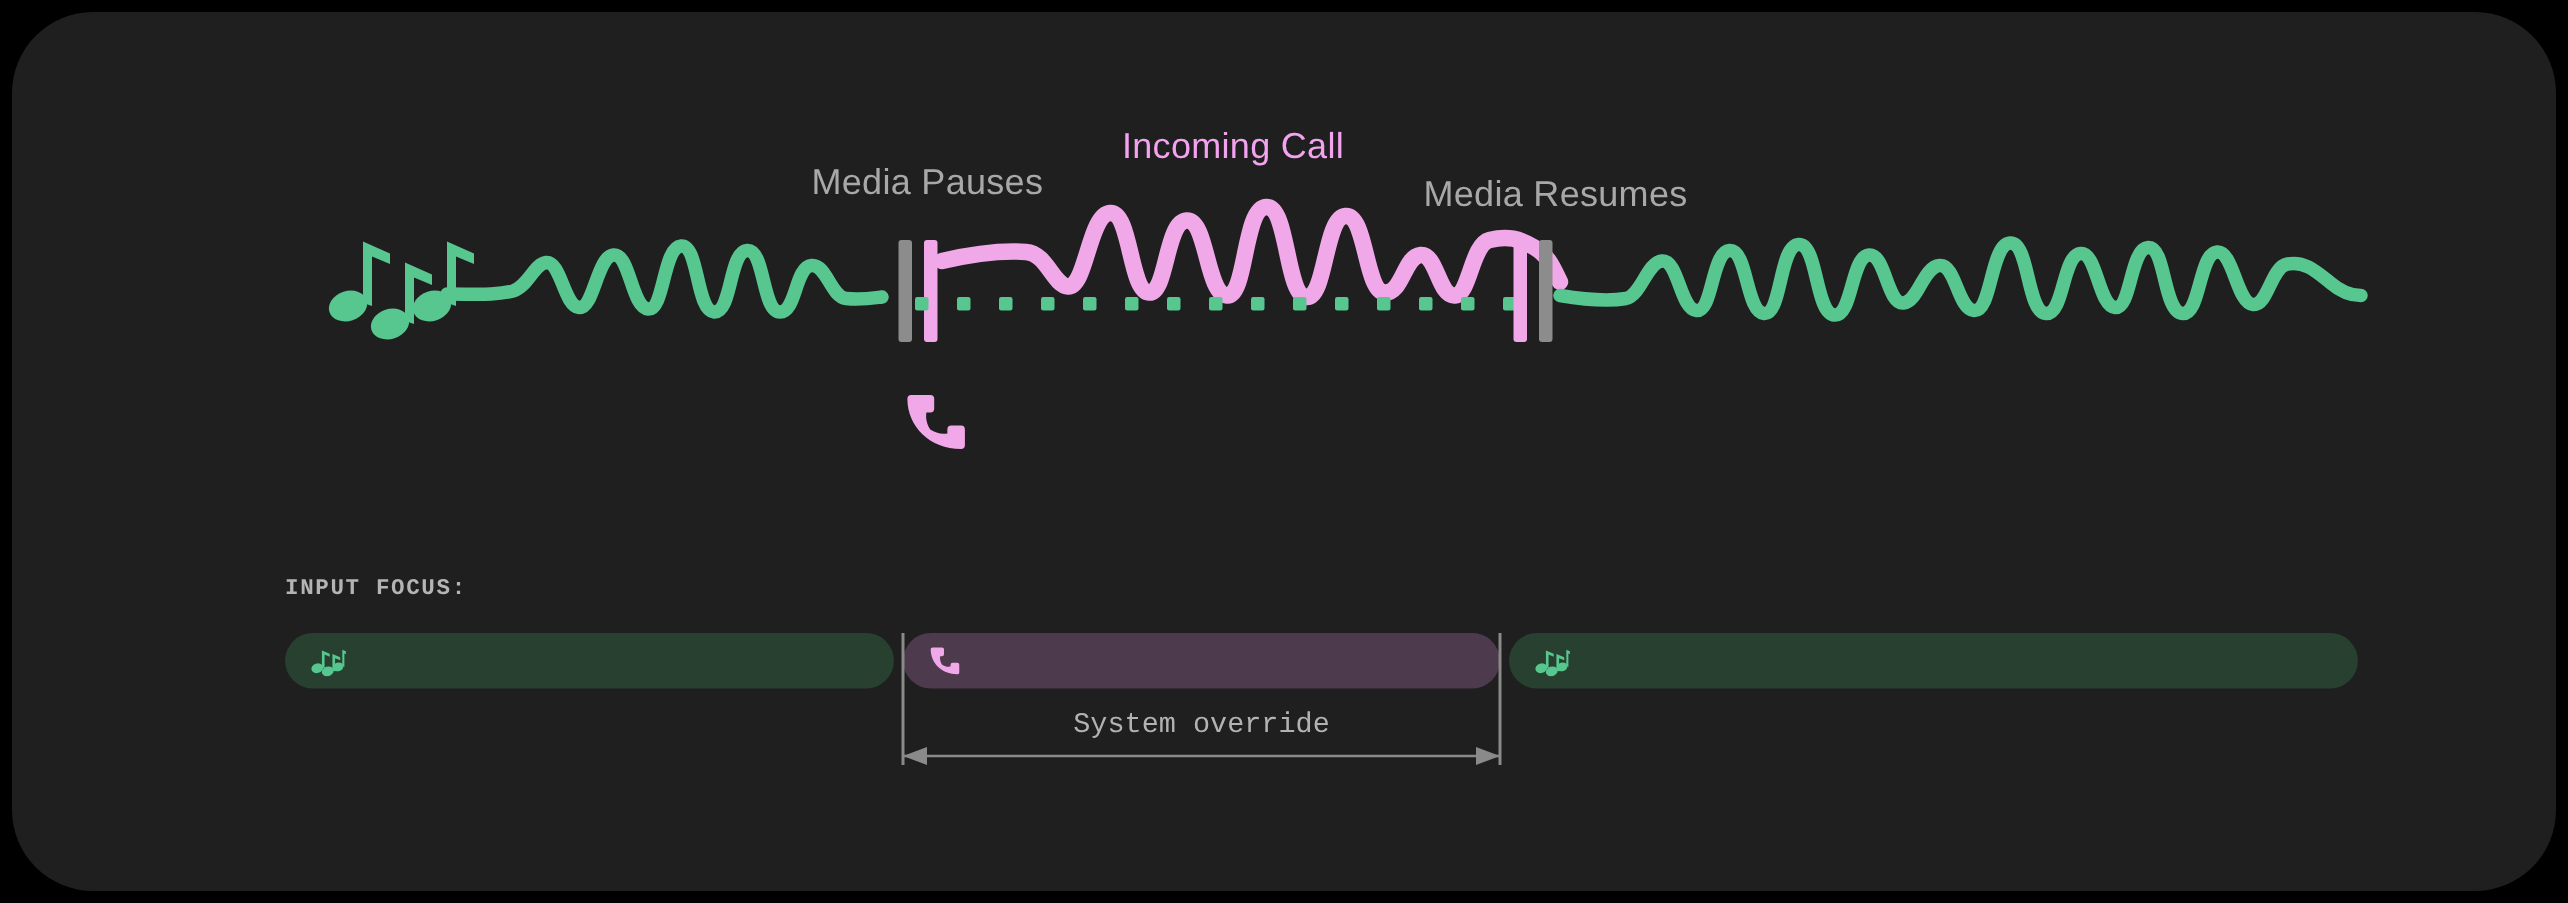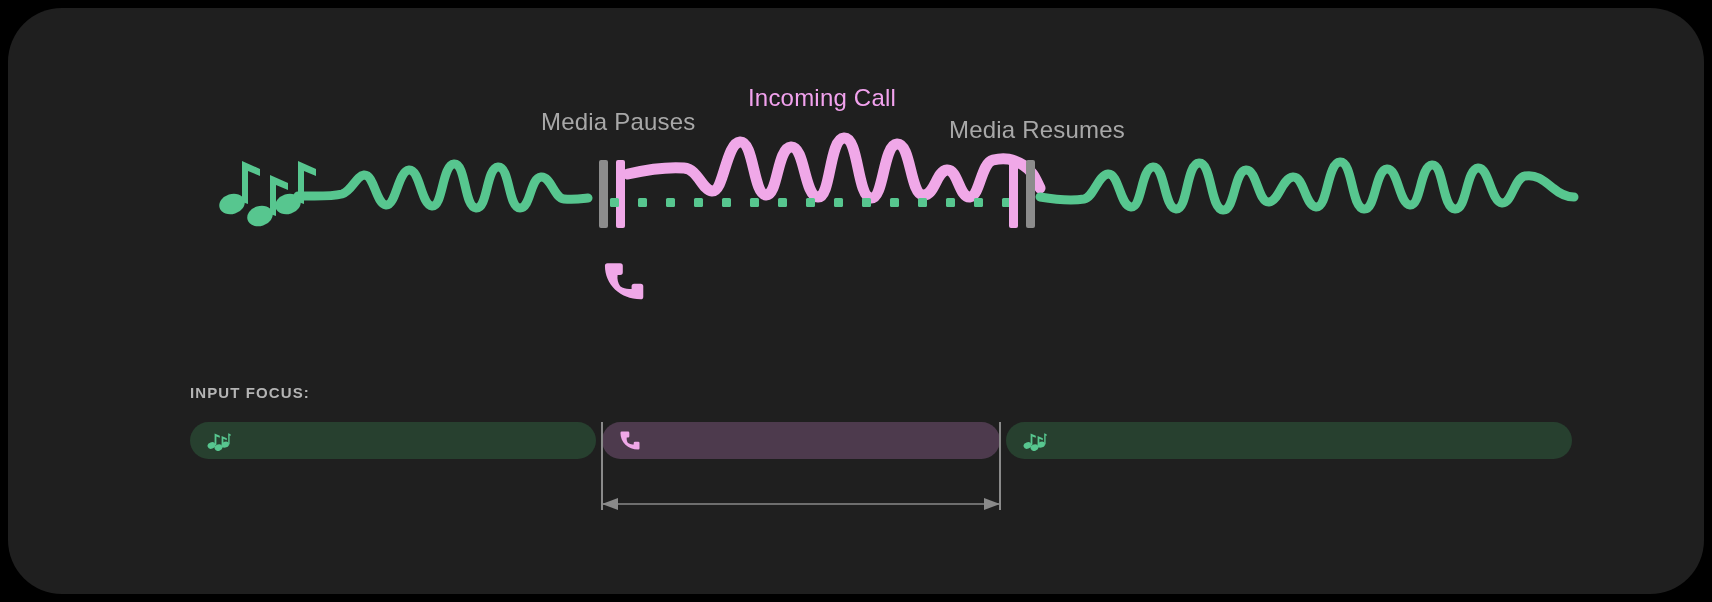--- a/index.html
+++ b/index.html
@@ -50,20 +50,21 @@
   .label-resume { left: 941px;  top: 108px; }
   .label-call   { left: 740px;  top: 76px; color: #f2a2ee; }
 
   
   .focus-section {
     position: absolute;
     left: 0;
     top: 330px;
     width: 1632px;
     height: 256px;
+    font-family: Liberation Mono, monospace;
   }
   .focus-title {
     position: absolute;
     left: 182px;
     top: 46px;
     font-size: 15px;
     font-weight: bold;
     letter-spacing: 1.1px;
     color: #b4b4b4;
   }
@@ -263,15 +264,16 @@
     </div>
 
     <svg class="measure-svg" width="430" height="120" viewBox="0 0 430 120">
       <line x1="14" y1="14" x2="14" y2="102" stroke="#8a8a8a" stroke-width="2"></line>
       <line x1="412" y1="14" x2="412" y2="102" stroke="#8a8a8a" stroke-width="2"></line>
       <line x1="14" y1="96" x2="412" y2="96" stroke="#8a8a8a" stroke-width="1.6"></line>
       <path d="M14 96 L30 90 L30 102 Z" fill="#8a8a8a"></path>
       <path d="M412 96 L396 90 L396 102 Z" fill="#8a8a8a"></path>
     </svg>
 
+    <div class="override-label">System override</div>
 
   </div>
 </div>
 
 </body></html>

